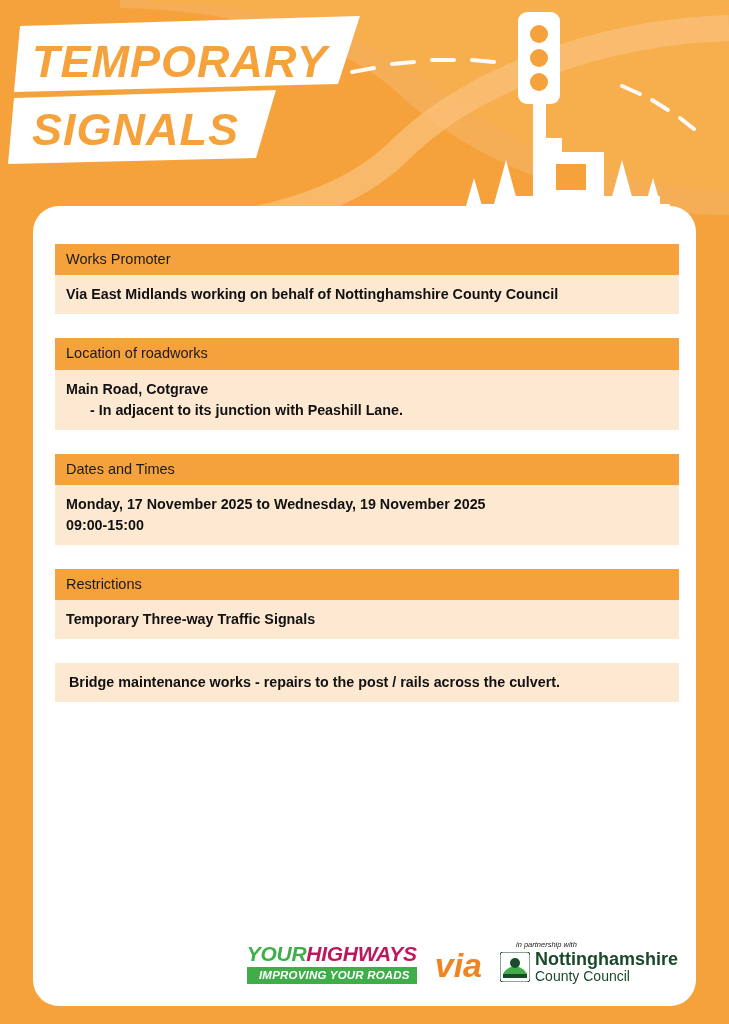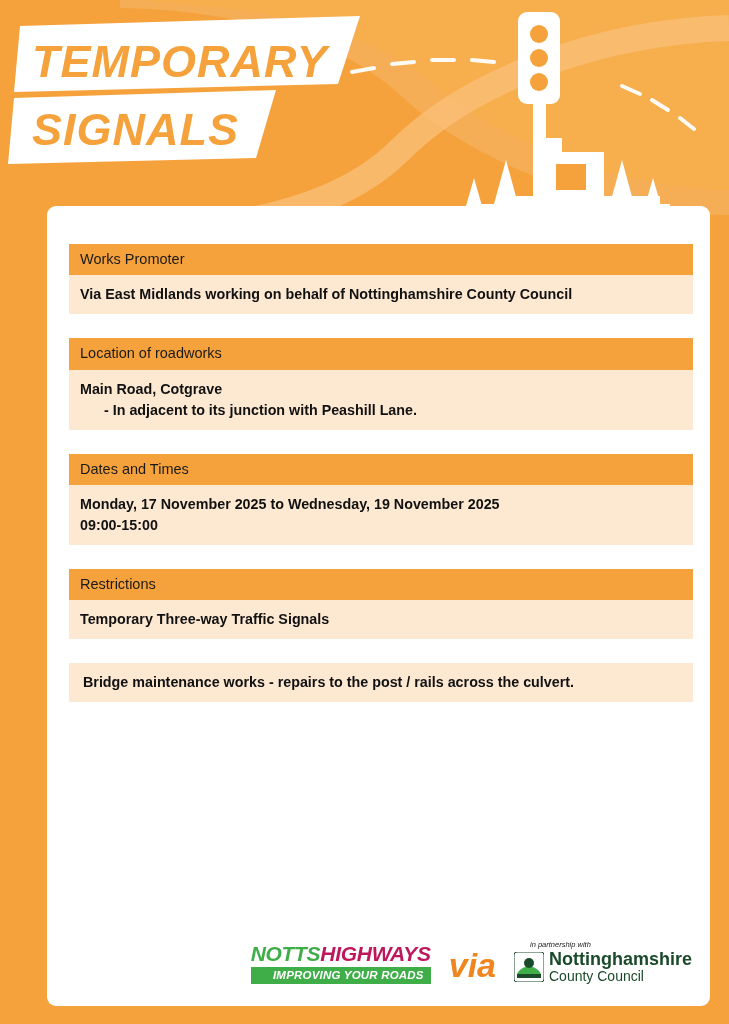--- a/index.html
+++ b/index.html
@@ -58,23 +58,22 @@
     font-size: 45px;
   }
   
   .card {
     position: absolute;
     left: 33px;
     top: 206px;
     width: 663px;
     height: 800px;
     background: #ffffff;
-    border-radius: 9px;
+    border-radius: 26px;
     box-shadow: 0 0 0 0 rgba(0,0,0,0);
-    margin-left: 14px;
   }
   .sections {
     position: absolute;
     left: 22px;
     top: 38px;
     width: 624px;
   }
   .section { margin-bottom: 24px; }
   .sec-head {
     background: #F6A23C;
@@ -266,21 +265,21 @@
         <div class="sec-body indent">Bridge maintenance works - repairs to the post / rails across the culvert.</div>
       </div>
 
     </div>
 
     <div class="footer">
       <div class="logos">
 
         <div class="notts-hw">
           <div class="nh-line1">
-            <span class="green">NOTTS</span><span class="orange">HIGHWAYS</span>
+            <span class="green">YOUR</span><span class="orange">HIGHWAYS</span>
           </div>
           <div class="nh-line2">IMPROVING YOUR ROADS</div>
         </div>
 
         <div class="via-logo">via</div>
 
         <div class="ncc">
           <div class="ncc-partner">in partnership with</div>
           <div class="ncc-row">
             <svg width="30" height="30" viewBox="0 0 30 30">

